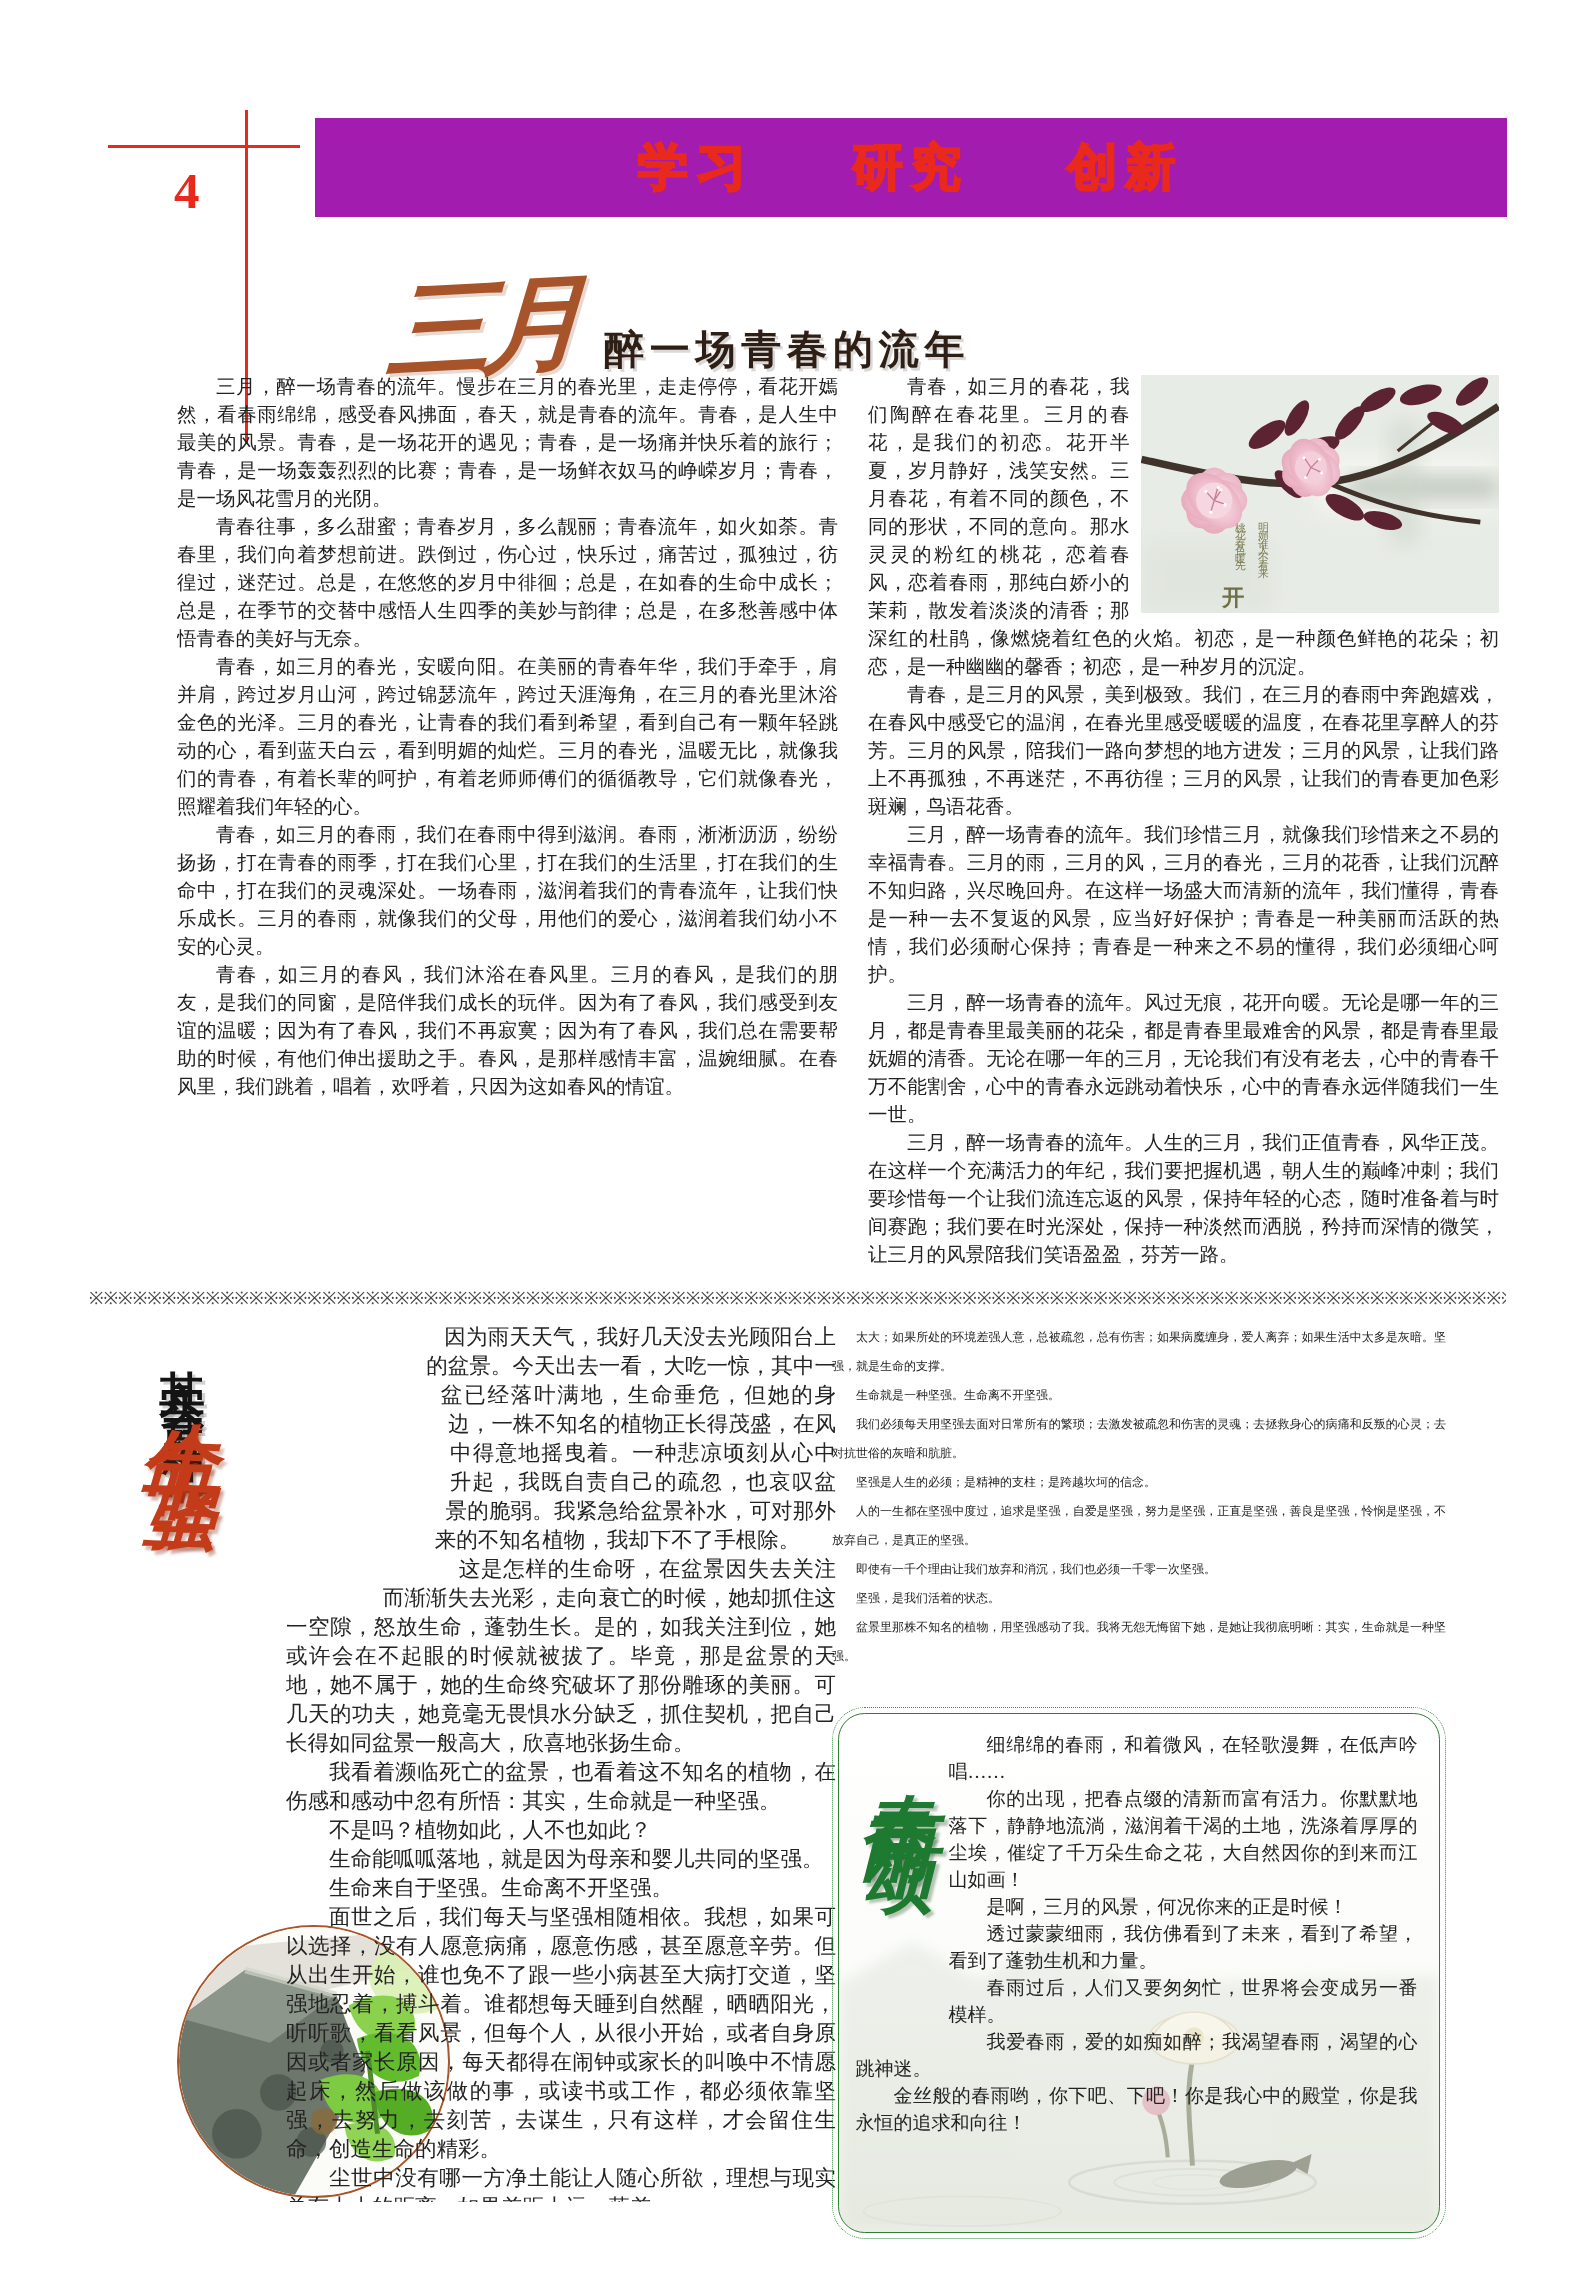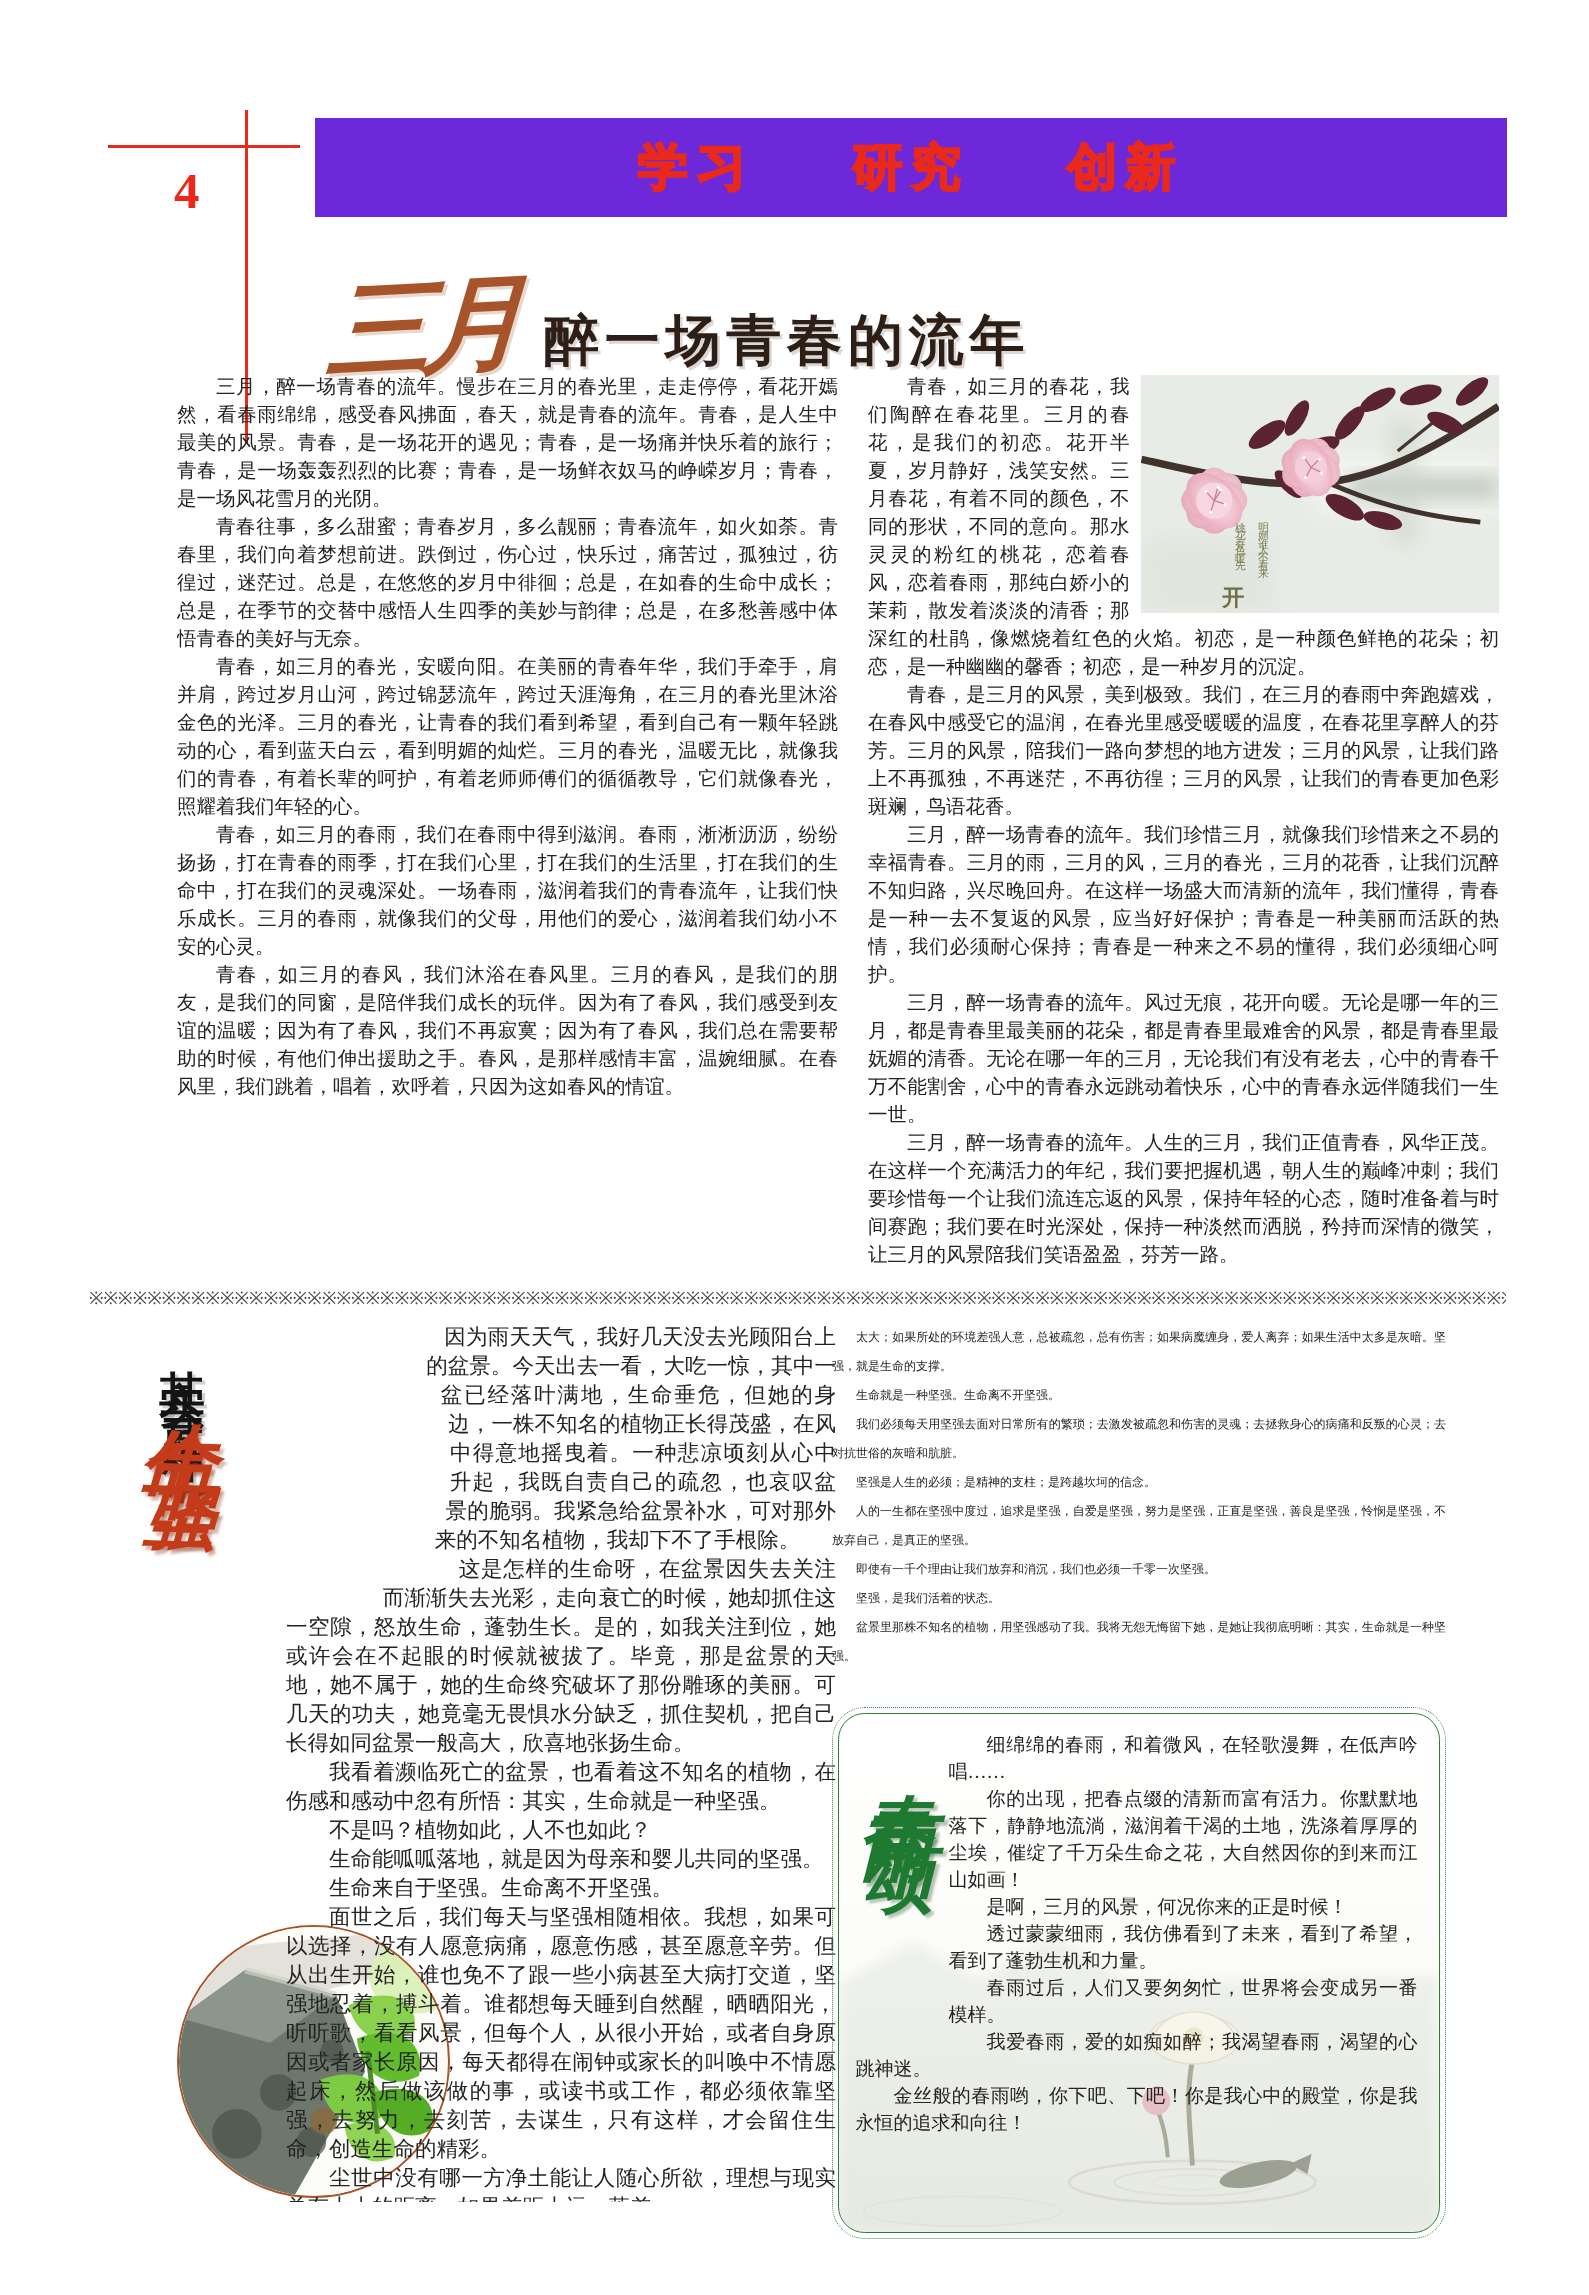--- a/index.html
+++ b/index.html
@@ -7,34 +7,34 @@
     position:relative;width:1589px;height:2295px;background:#ffffff;
     font-family:"Liberation Serif","DejaVu Serif",serif;color:#262626;
     margin:0 auto;overflow:hidden;
   }
   
   .cross-v{position:absolute;left:245px;top:110px;width:2.5px;height:333px;background:#e8291c;}
   .cross-h{position:absolute;left:108px;top:145px;width:192px;height:2.5px;background:#e8291c;}
   .page-num{position:absolute;left:174px;top:162px;font-size:51px;font-weight:700;color:#e8291c;
     font-family:"Liberation Serif",serif;}
   
-  .banner{position:absolute;left:315px;top:118px;width:1192px;height:99px;background:#6d28d9;
+  .banner{position:absolute;left:315px;top:118px;width:1192px;height:99px;background:#a21caf;
     display:flex;align-items:center;justify-content:center;gap:98px;}
   .banner span{font-family:"Liberation Sans","DejaVu Sans",sans-serif;font-weight:800;
     font-size:50px;letter-spacing:8.3px;color:#e8291c;}
   @supports (-webkit-text-stroke: 2px red){
     .banner span{color:#ffffff;-webkit-text-stroke:2.5px #e8291c;text-shadow:0 0 0.8px #e8291c;}
   }
   
   .headline{position:absolute;left:0;top:263px;width:1358px;height:116px;
     display:flex;align-items:flex-end;justify-content:center;gap:16.6px;}
   .headline-brush{font-size:104px;line-height:1;font-weight:900;font-style:italic;
     color:#a8542a;letter-spacing:-10px;transform:rotate(-3deg) skewX(-6deg);
     text-shadow:3.3px 3.3px 0 rgba(150,80,40,.22);padding-right:11.6px;}
-  .headline-rest{font-family:"Liberation Sans","DejaVu Sans",sans-serif;font-size:55px;line-height:1.1;
+  .headline-rest{font-family:"Liberation Sans","DejaVu Sans",sans-serif;font-size:40px;line-height:1.1;
     font-weight:900;color:#2d1f15;letter-spacing:5.8px;padding-bottom:8.3px;
     text-shadow:2.5px 2.5px 0 rgba(60,40,25,.18);}
   
   .col{position:absolute;top:373px;height:911px;overflow:hidden;text-align:justify;
     font-size:19.5px;line-height:28px;color:#222;}
   .col p{margin:0;text-indent:2em;}
   .left-col{left:177px;width:661px;}
   .right-col{left:868px;width:631px;}
   .photo{float:right;width:358px;height:238px;margin:1.7px 0 6.6px 11.6px;position:relative;
     overflow:hidden;background:#e7ebe4;}

